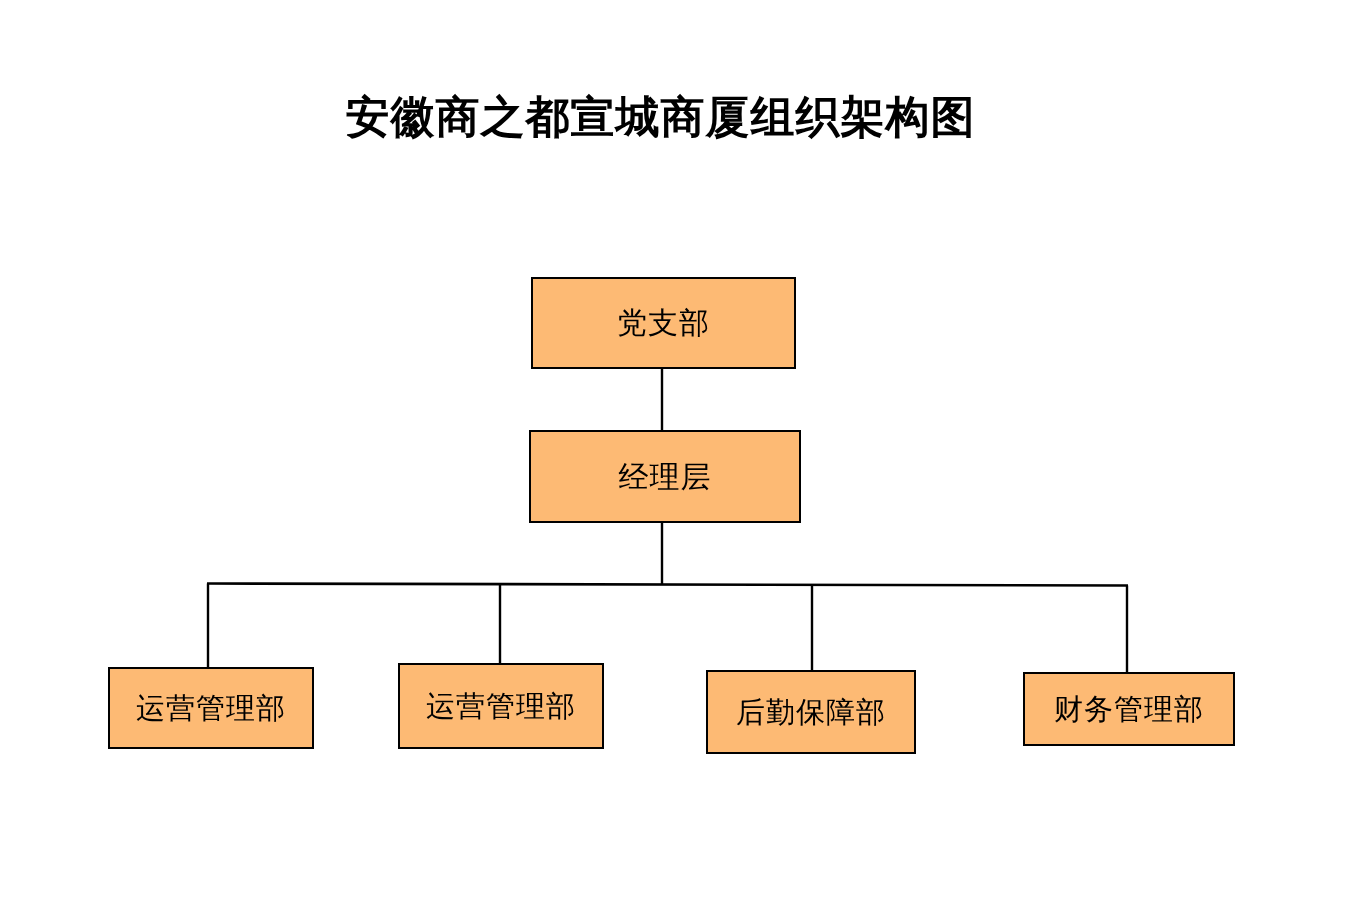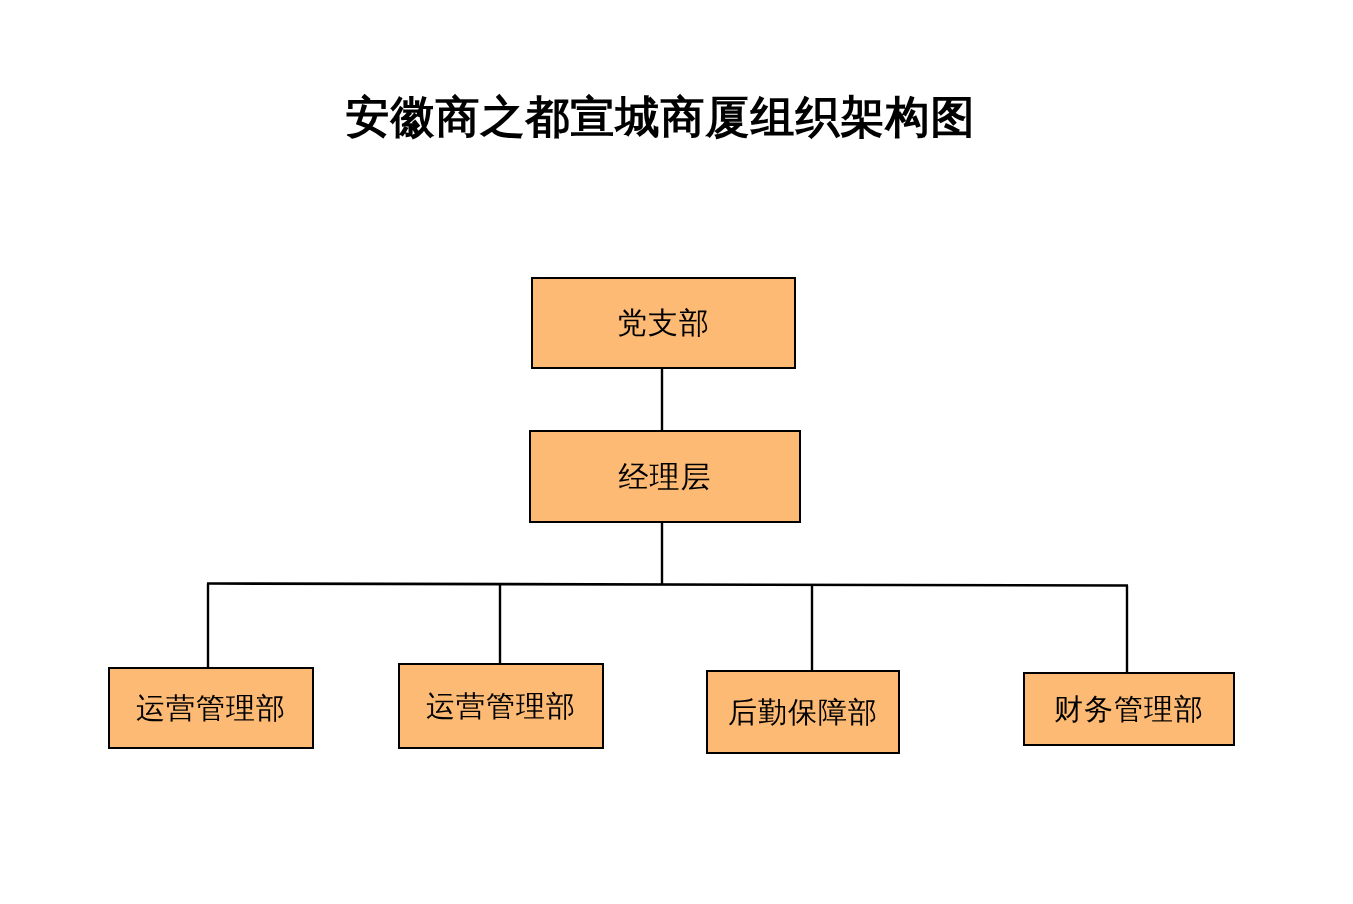--- a/index.html
+++ b/index.html
@@ -69,21 +69,21 @@
     font-weight: normal;
     letter-spacing: 1px;
     line-height: 1;
   }
 
   .node-root      { left: 531px; top: 277px;  width: 265px; height: 92px; }
   .node-manager   { left: 529px; top: 430px;  width: 272px; height: 93px; }
 
   .node-dept-0    { left: 108px;  top: 667px; width: 206px; height: 82px; }
   .node-dept-1    { left: 398px;  top: 663px; width: 206px; height: 86px; }
-  .node-dept-2    { left: 706px;  top: 670px; width: 194px; height: 84px; }
+  .node-dept-2    { left: 706px;  top: 670px; width: 210px; height: 84px; }
   .node-dept-3    { left: 1023px; top: 672px; width: 212px; height: 74px; }
 
   .node-dept-0 .node-label,
   .node-dept-1 .node-label,
   .node-dept-2 .node-label,
   .node-dept-3 .node-label {
     font-size: 29px;
   }
 </style>
 </head>

